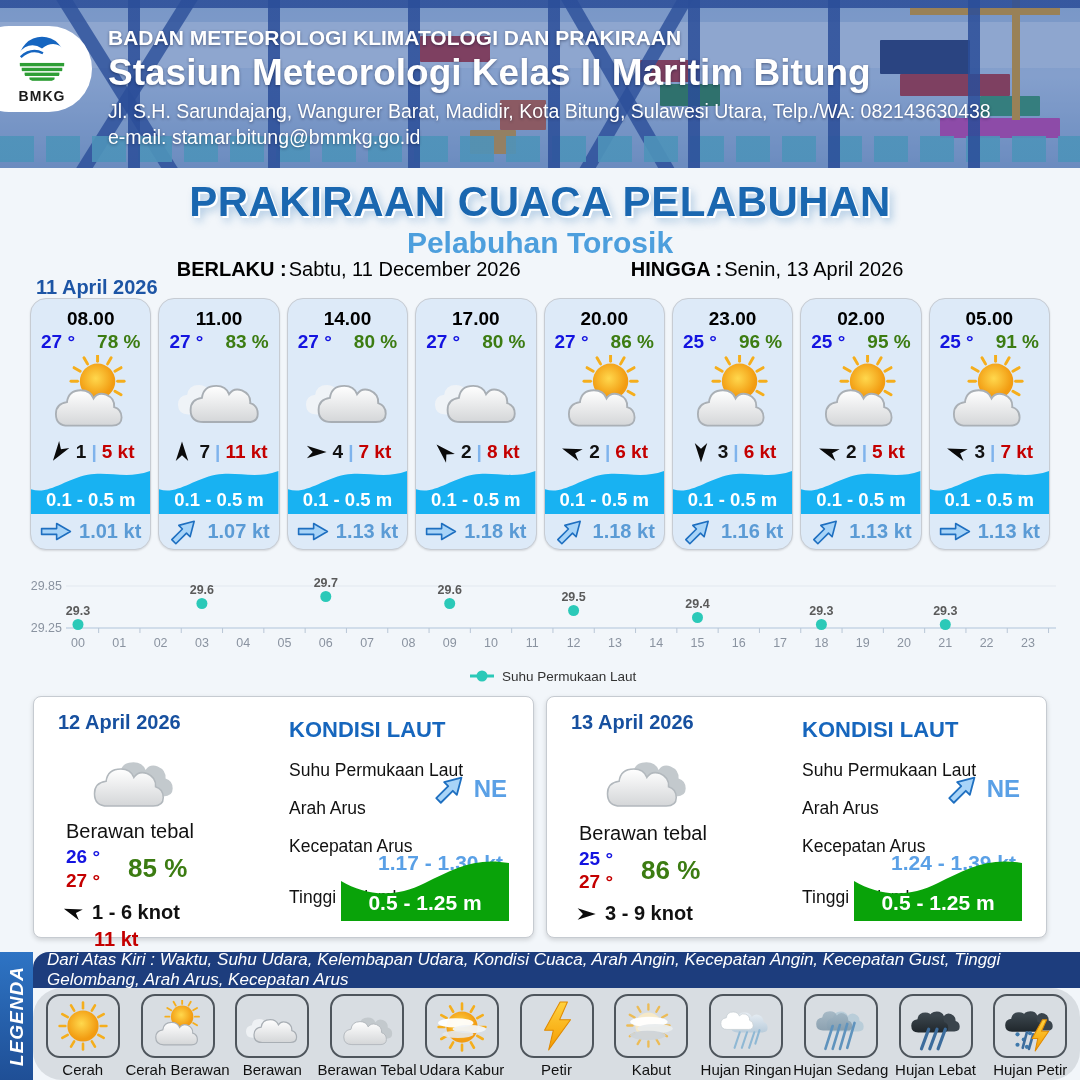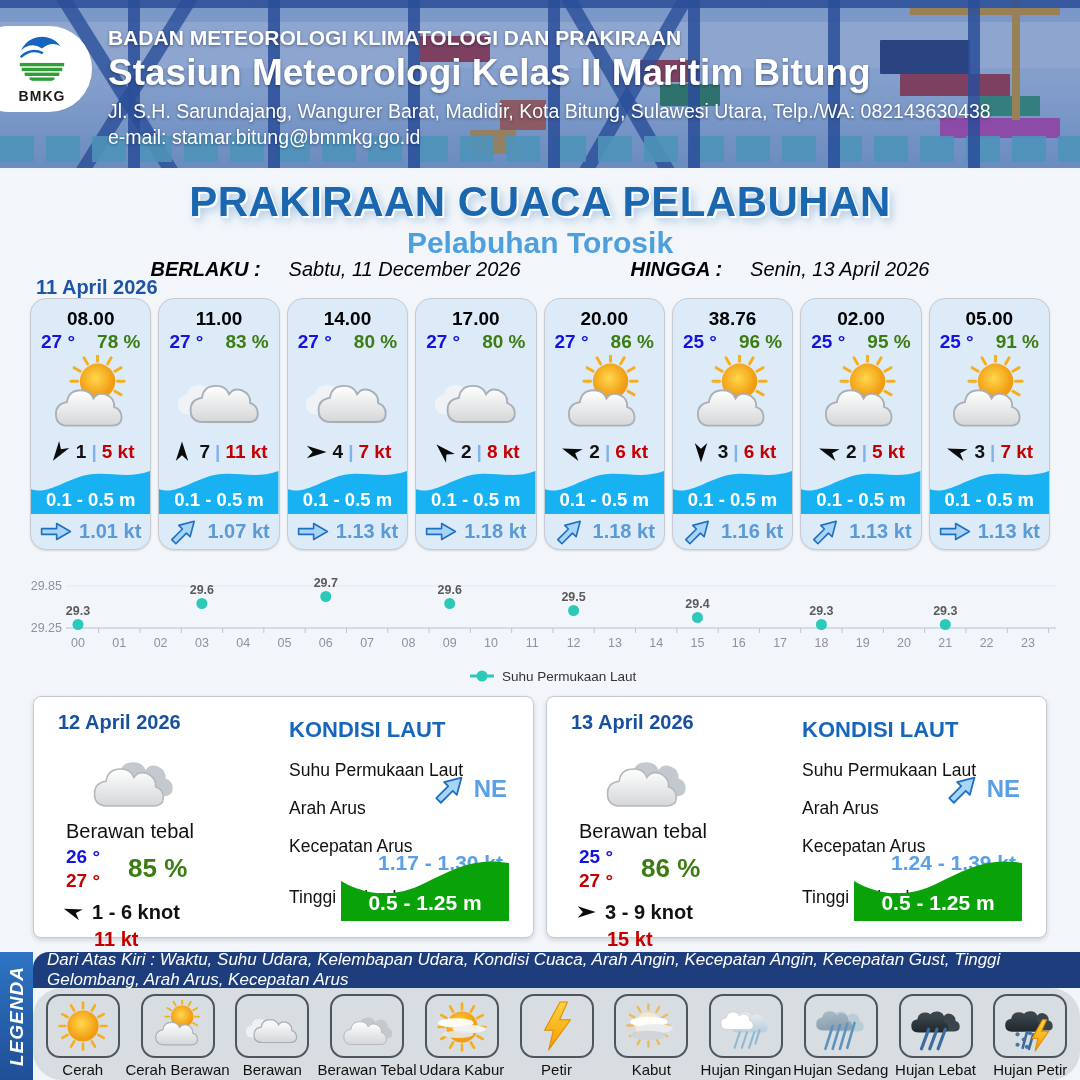--- a/index.html
+++ b/index.html
@@ -35,21 +35,21 @@
   .hdr-station { font-size:37px; font-weight:bold; margin-top:2px; }
   .hdr-addr { font-size:19.5px; margin-top:6px; }
   .hdr-mail { font-size:19.5px; margin-top:3px; }
 
   
   .title-main { position:absolute; top:178px; width:100%; text-align:center; font-size:42px; font-weight:800;
         color:#1a67b0; letter-spacing:.5px;
         text-shadow:2px 2px 0 #ffffff, 4px 5px 8px rgba(26,103,176,.35); }
   .title-sub { position:absolute; top:226px; width:100%; text-align:center; font-size:30px; font-weight:800; color:#4d9fdd; }
   .validity { position:absolute; top:258px; width:100%; display:flex; justify-content:center; gap:110px; font-size:20px; color:#000; }
-  .vgroup { display:flex; gap:28px;font-style:italic; }
+  .vgroup { display:flex; gap:2px; }
   .vlabel { font-weight:bold; }
   .day1-date { position:absolute; top:276px; left:36px; font-size:20px; font-weight:bold; color:#1d55a5; }
 
   
   .cards { position:absolute; top:298px; left:30px; width:1020px; height:252px; display:flex; gap:7px; }
   .fcard { flex:1; background:#ddeaf8; border:1.5px solid #c7ccd3; border-radius:16px; overflow:hidden;
         display:flex; flex-direction:column; align-items:center; position:relative; box-shadow:0 1px 2px rgba(0,0,0,.12); }
   .f-time { margin-top:9px; font-size:19px; font-weight:bold; color:#000; }
   .f-th { width:100%; display:flex; justify-content:space-between; padding:1px 10px 0 10px; font-size:19px; font-weight:bold; }
   .f-temp { color:#1414e0; }
@@ -514,21 +514,21 @@
           <div class="wtxt">0.1 - 0.5 m</div>
         </div>
         <div class="f-cur">
           <svg class="barrow" style="transform: rotate(-45deg);">
             <use href="#i-block-arrow"></use>
           </svg>
           <span>1.18 kt</span>
         </div>
       </div>
       <div class="fcard">
-        <div class="f-time">38.76</div>
+        <div class="f-time">23.00</div>
         <div class="f-th">
           <span class="f-temp">25 °</span>
           <span class="f-hum">96 %</span>
         </div>
         <div class="f-icon">
           <svg>
             <use href="#i-cerah-berawan"></use>
           </svg>
         </div>
         <div class="f-wind">
@@ -755,21 +755,20 @@
               <span class="d-tmax">27 °</span>
             </div>
             <span class="d-hum">86 %</span>
           </div>
           <div class="d-windrow">
             <svg class="dart" style="width: 22px; height: 22px; transform: rotate(90deg);">
               <use href="#i-dart"></use>
             </svg>
             <span>3 - 9 knot</span>
           </div>
-          <div class="d-gust">15 kt</div>
         </div>
         <div class="d-right">
           <div class="d-sea-title">KONDISI LAUT</div>
           <div class="d-row">Suhu Permukaan Laut</div>
           <div class="d-row">Arah Arus</div>
           <div class="d-ne">
             <svg class="barrow" style="transform: rotate(-45deg);">
               <use href="#i-block-arrow"></use>
             </svg>
             <span class="d-ne-label">NE</span>

